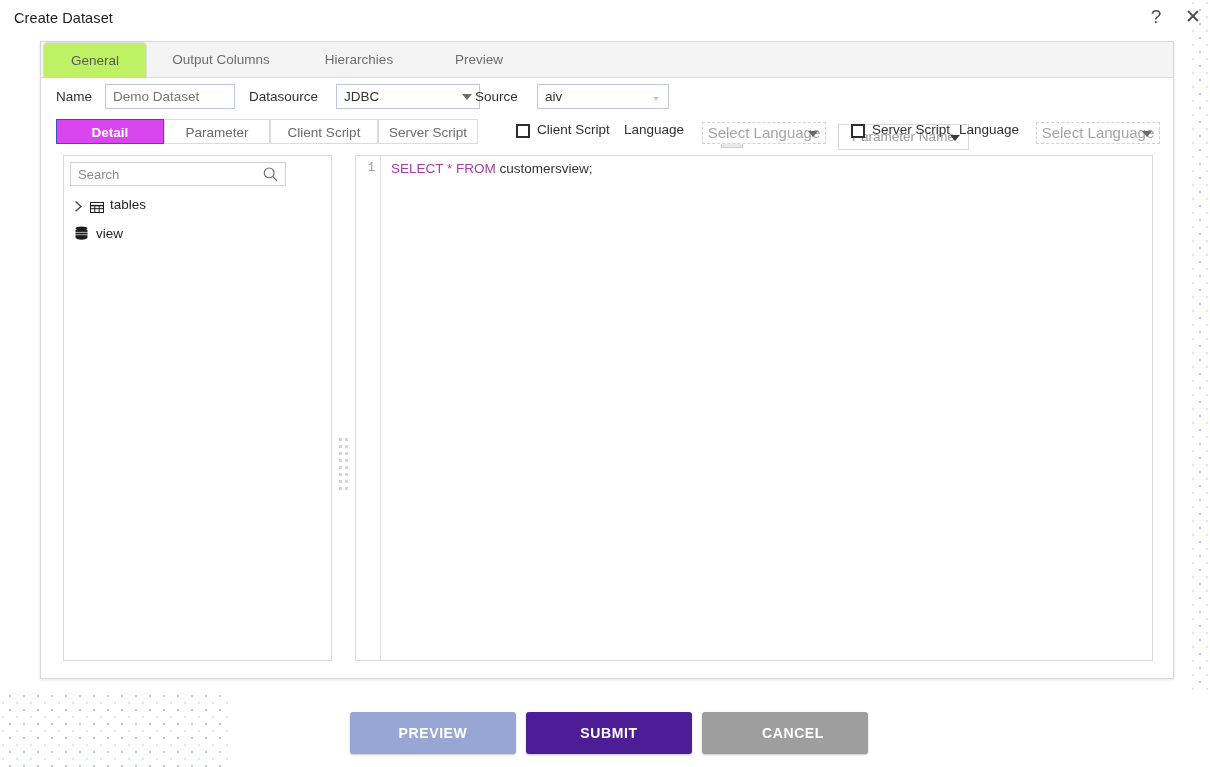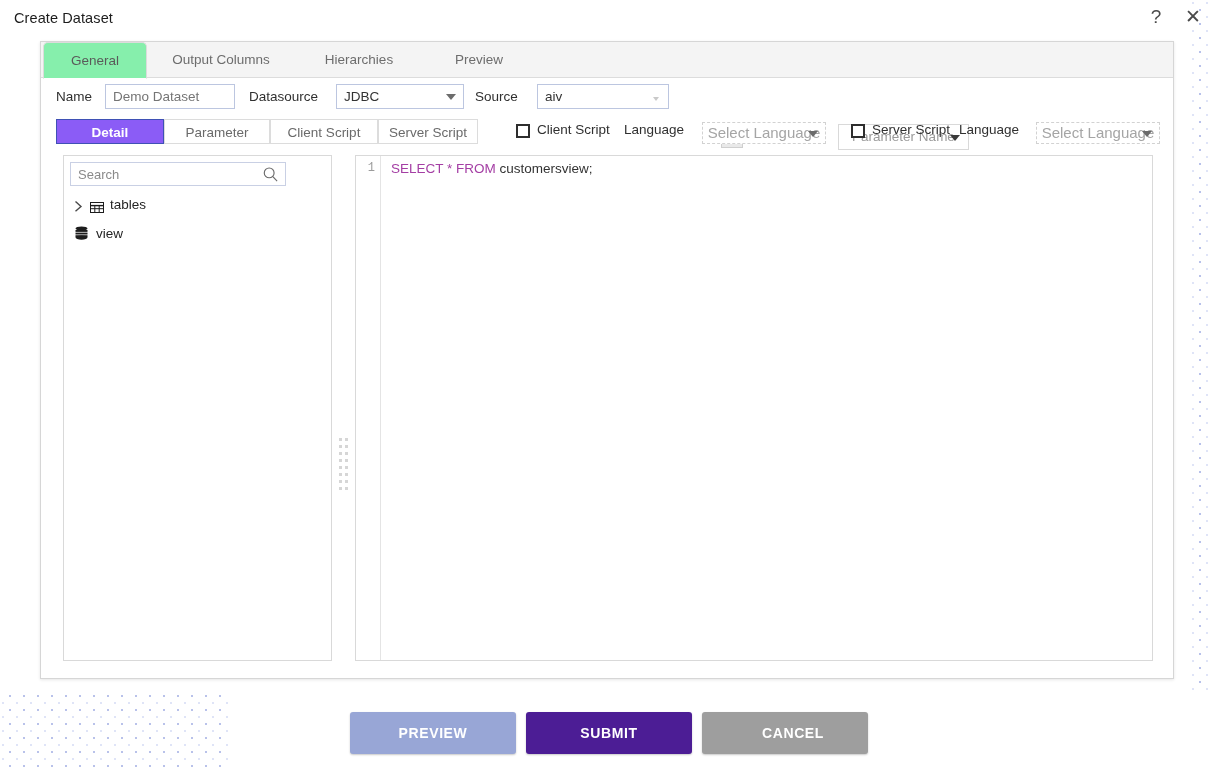--- a/index.html
+++ b/index.html
@@ -71,21 +71,21 @@
     border-bottom: 1px solid #dcdcdc;
   }
   .tab {
     position: absolute; top: 0; height: 36px;
     line-height: 36px;
     font-size: 13.5px; color: #6d6d6d;
     text-align: center;
     cursor: pointer; user-select: none;
   }
   .tab.active {
-    background: #86efac;
+    background: #bef264;
     color: #5a5a5a;
     border: 1px solid #dcdcdc;
     border-bottom: 1px solid #ffffff;
     border-radius: 5px 5px 0 0;
     height: 37px;
   }
 
   
   #form-row {
     position: absolute; left: 0; top: 37px;
@@ -157,21 +157,21 @@
   #subtabrow { position: absolute; left: 0; top: 77px; width: 1132px; height: 32px; }
   .subtab {
     position: absolute; top: 0; height: 25px;
     line-height: 25px; text-align: center;
     font-size: 13.5px; color: #6a6a6a;
     background: #ffffff;
     border: 1px solid #dcdcdc;
     cursor: pointer; user-select: none;
   }
   .subtab.active {
-    background: #8b5cf6;
+    background: #d946ef;
     border-color: #3f51b5;
     color: #ffffff;
     font-weight: bold;
   }
   .chk {
     position: absolute; top: 5px;
     width: 14px; height: 14px;
     border: 2px solid #2e2e2e;
     background: #fff;
     cursor: pointer;
@@ -321,21 +321,21 @@
       <div class="tab active" style="left:2px;width:104px;">General</div>
       <div class="tab" style="left:112px;width:136px;">Output Columns</div>
       <div class="tab" style="left:256px;width:124px;">Hierarchies</div>
       <div class="tab" style="left:388px;width:100px;">Preview</div>
     </div>
 
     <div id="form-row">
       <div class="field-label" style="left:15px;">Name</div>
       <input class="txtbox" style="left: 64px; width: 130px;" id="name-input" placeholder="Demo Dataset">
       <div class="field-label" style="left:208px;">Datasource</div>
-      <div class="selbox" style="left:295px;width:128px;">
+      <div class="selbox" style="left:295px;width:144px;">
         <span>JDBC</span>
         <span class="caret"></span>
       </div>
       <div class="field-label" style="left:434px;">Source</div>
       <div class="txtbox" style="left:496px;width:132px;color:#333;">
         <span>aiv</span>
         <span class="caret small" style="border-top-color:#c9c9c9;border-left-width:3px;border-right-width:3px;border-top-width:4px;top:12px;"></span>
       </div>
     </div>
 

